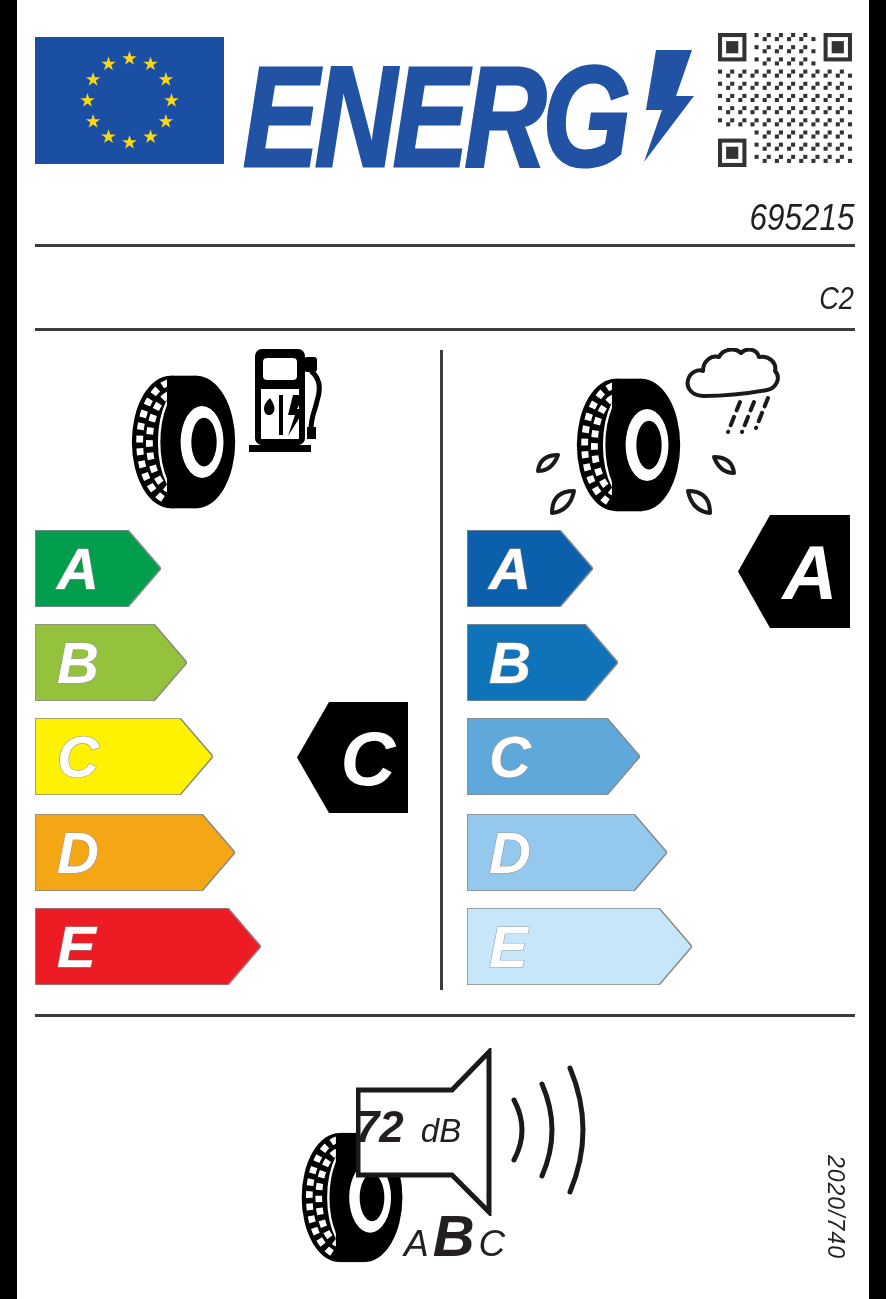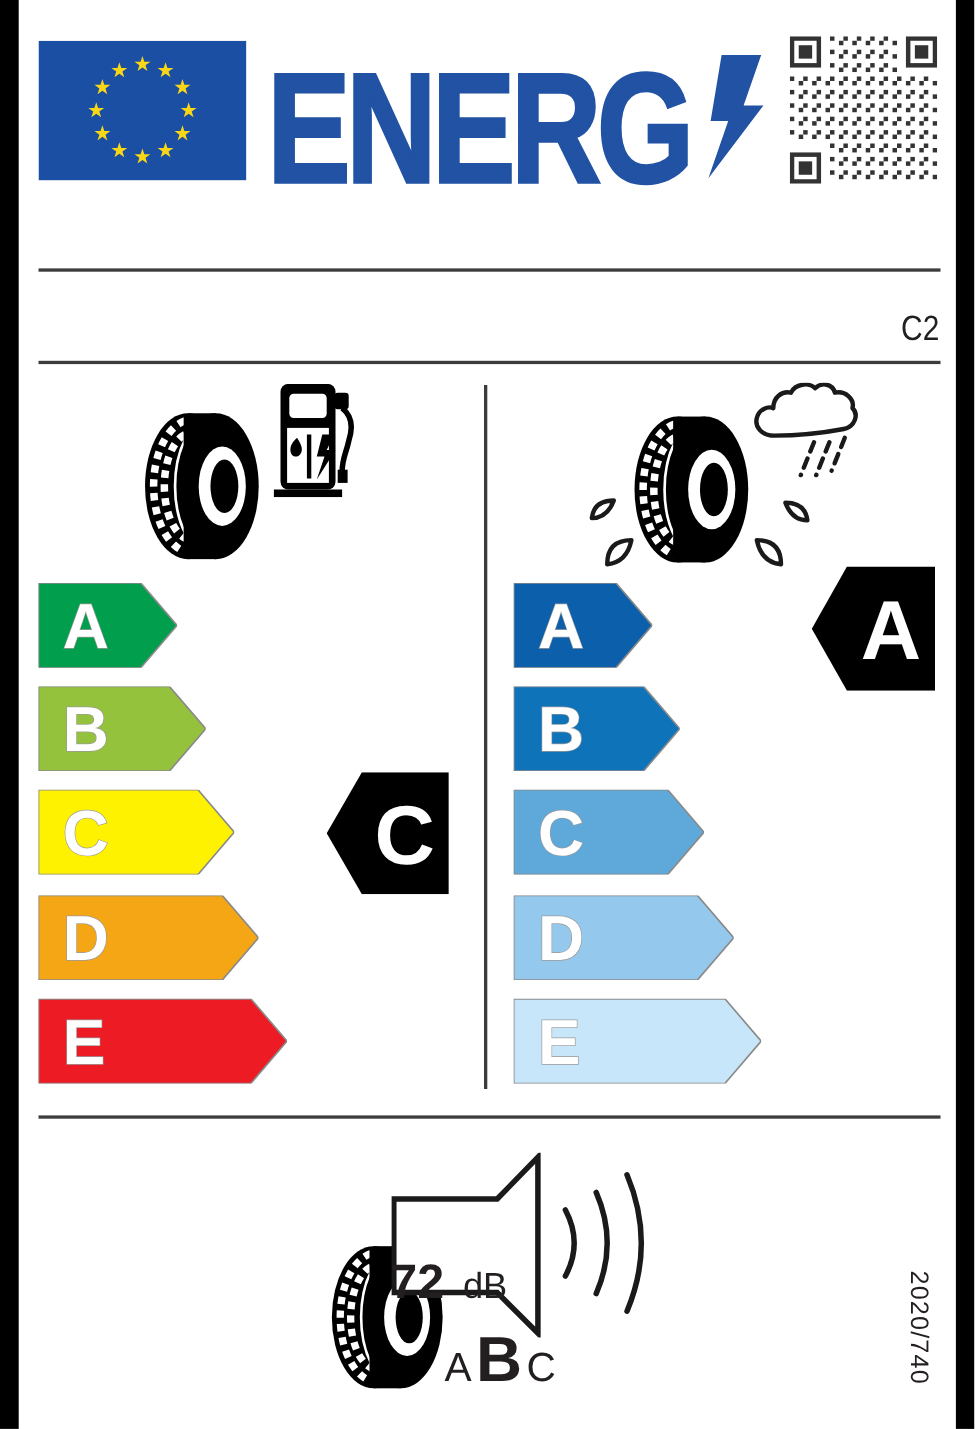--- a/index.html
+++ b/index.html
@@ -1,18 +1,18 @@
 <!DOCTYPE html>
 <html><head>
 <meta charset="utf-8">
 <style>
   html,body{margin:0;padding:0;background:#fff;}
   .label{
     position:relative;width:886px;height:1299px;background:#fff;
-    font-family:"Liberation Sans",sans-serif;color:#231f20;overflow:hidden;
+    font-family:"Liberation Sans",sans-serif;color:#231f20;overflow:hidden;font-style:italic;
   }
   .abs{position:absolute;}
   .side-bar{position:absolute;top:0;bottom:0;width:17px;background:#000;}
   .side-bar.left{left:0;} .side-bar.right{right:0;}
 
   
   .energ-text{
     font-size:142px;line-height:1;font-weight:bold;color:#2152a3;
     -webkit-text-stroke:3px #2152a3;letter-spacing:-5px;
     display:inline-block;transform:scaleX(0.80);transform-origin:left top;
@@ -37,21 +37,21 @@
   
   .grade-arrow text, .sel-arrow text{
     font-family:"Liberation Sans",sans-serif;font-weight:bold;
   }
   .grade-arrow text{
     font-size:58px;fill:#fff;stroke:#9a9a9a;stroke-width:1.2px;paint-order:stroke;
   }
   .sel-arrow text{font-size:76px;fill:#fff;}
 
   
-  .db-box{display:flex;align-items:baseline;justify-content:center;gap:17px;margin-top:39px;}
+  .db-box{display:flex;align-items:baseline;justify-content:center;gap:17px;}
   .db-val{font-size:44px;font-weight:bold;}
   .db-unit{font-size:33px;text-align:right;}
   .noise-abc{display:flex;align-items:baseline;gap:4px;}
   .noise-abc .nc{font-size:37px;}
   .noise-abc .nc.sel{font-size:58px;font-weight:bold;}
 
   .reg-vertical{
     writing-mode:vertical-rl;font-size:23px;letter-spacing:1px;color:#231f20;
   }
 </style>
@@ -311,20 +311,23 @@
         <rect x="14" y="31" width="1" height="1"></rect>
         <rect x="17" y="31" width="1" height="1"></rect>
         <rect x="20" y="31" width="1" height="1"></rect>
         <rect x="23" y="31" width="1" height="1"></rect>
         <rect x="26" y="31" width="1" height="1"></rect>
         <rect x="29" y="31" width="1" height="1"></rect>
         <rect x="32" y="31" width="1" height="1"></rect>
       </g>
   </svg>
 
+  <div class="abs" style="right:32px;top:197px">
+    <span class="art-num">695215</span>
+  </div>
   <div class="hr" style="left:35px;top:244px;width:820px"></div>
 
   <div class="abs" style="right:32px;top:280px">
     <span class="tyre-class">C2</span>
   </div>
   <div class="hr" style="left:35px;top:328px;width:820px"></div>
 
   <div class="vdivider" style="left:440px;top:350px;height:640px"></div>
 
   <svg class="abs" style="left:126px;top:368px" width="117" height="148">

